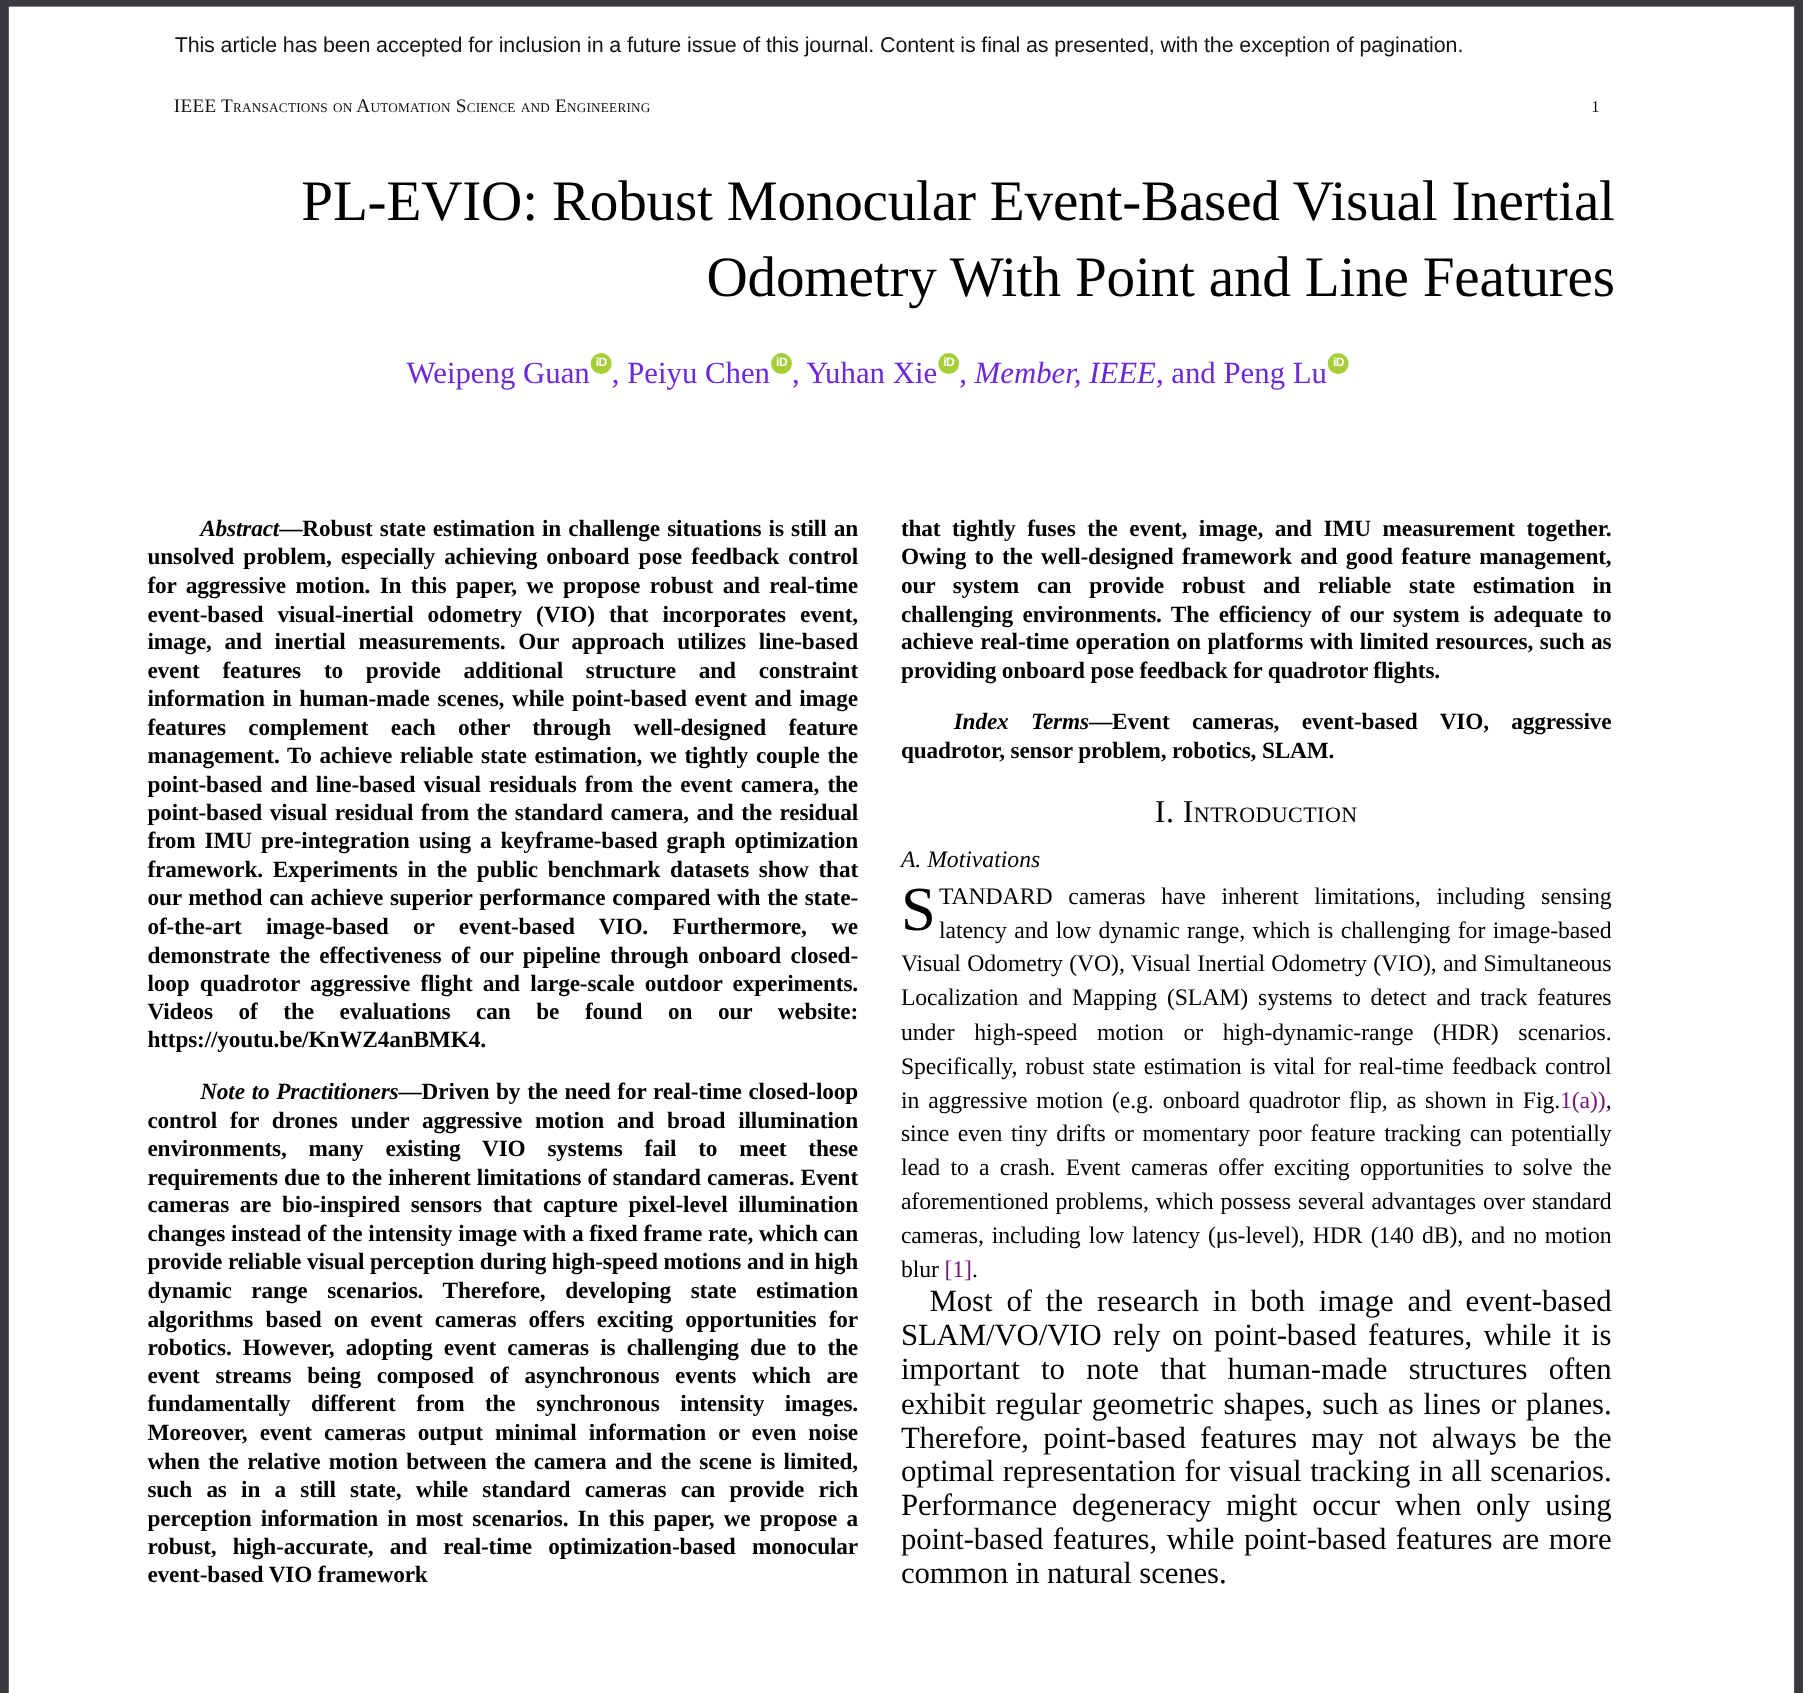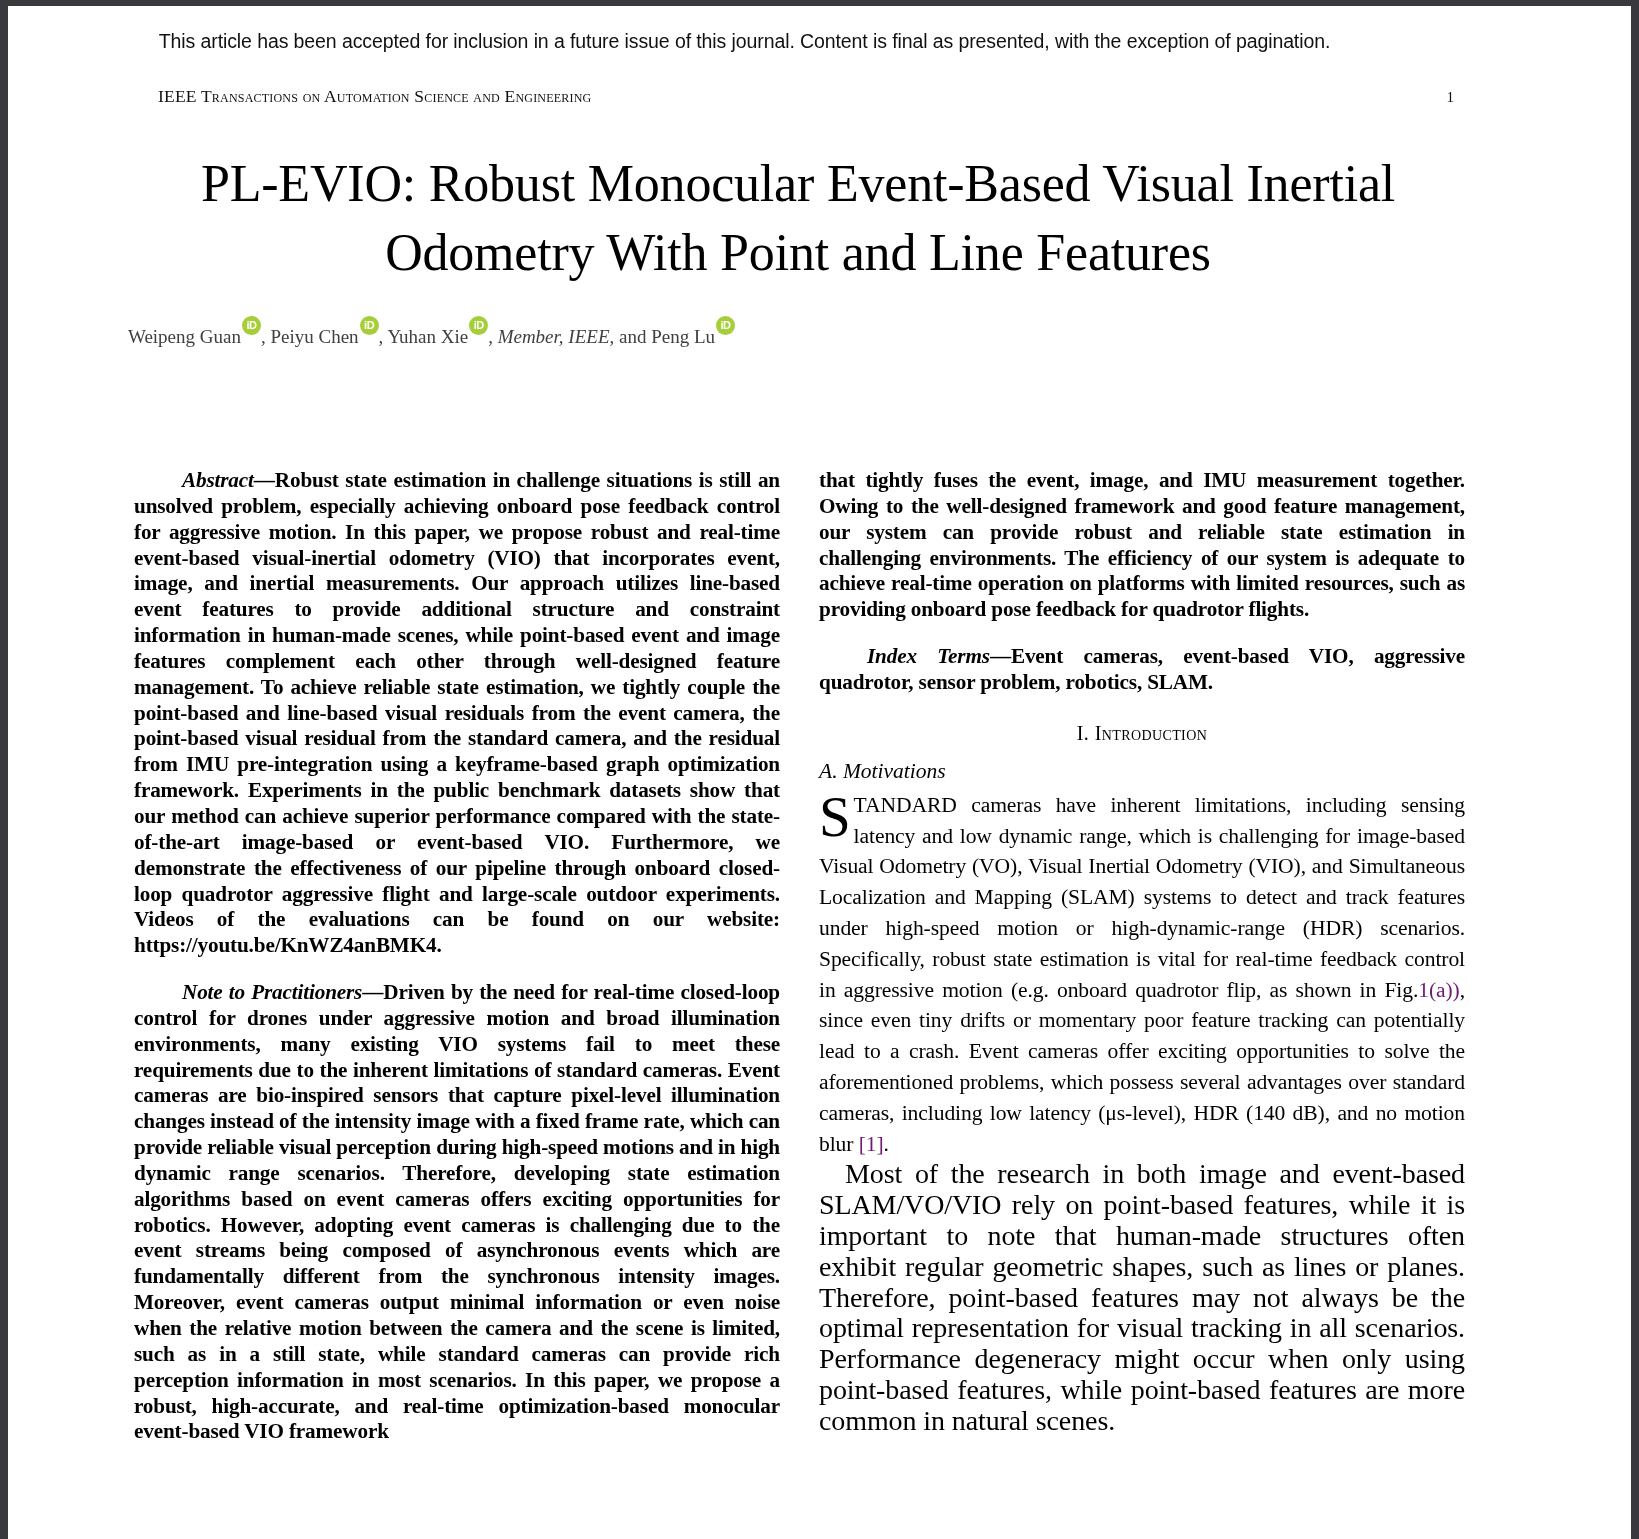--- a/index.html
+++ b/index.html
@@ -55,38 +55,39 @@
     margin-left: 24px;
   }
   .runhead .pageno { font-size: 15px; }
 
   
   .title {
     position: absolute;
     top: 143px;
     left: 120px;
     width: 1340px;
-    text-align: center;
+    text-align: right;
     font-family: "Liberation Serif", serif;
     font-size: 52px;
     line-height: 1.33;
     color: #000;
     font-weight: normal;
     letter-spacing: -0.2px;
   }
 
   
   .authors {
     position: absolute;
     top: 318px;
     left: 120px;
     width: 1340px;
-    font-family: "Liberation Serif", serif;
-    font-size: 19px;
-    color: #404040;
+    text-align: center;
+    font-family: "Liberation Serif", serif;
+    font-size: 28px;
+    color: #6d28d9;
     white-space: nowrap;
   }
   .authors em { font-style: italic; }
   .orcid {
     display: inline-block;
     width: 19px;
     height: 19px;
     border-radius: 50%;
     background: #a6ce39;
     position: relative;
@@ -137,21 +138,21 @@
 
   .body-para {
     font-size: 28px;
     line-height: 30.8px;
     text-indent: 26px;
     letter-spacing: -0.1px;
   }
 
   .sec-head {
     text-align: center;
-    font-size: 20px;
+    font-size: 29px;
     font-variant: small-caps;
     letter-spacing: 0.4px;
     margin: 26px 0 14px 0;
   }
   .subsec-head {
     font-size: 21.5px;
     font-style: italic;
     margin: 14px 0 6px 0;
     text-align: left;
   }

